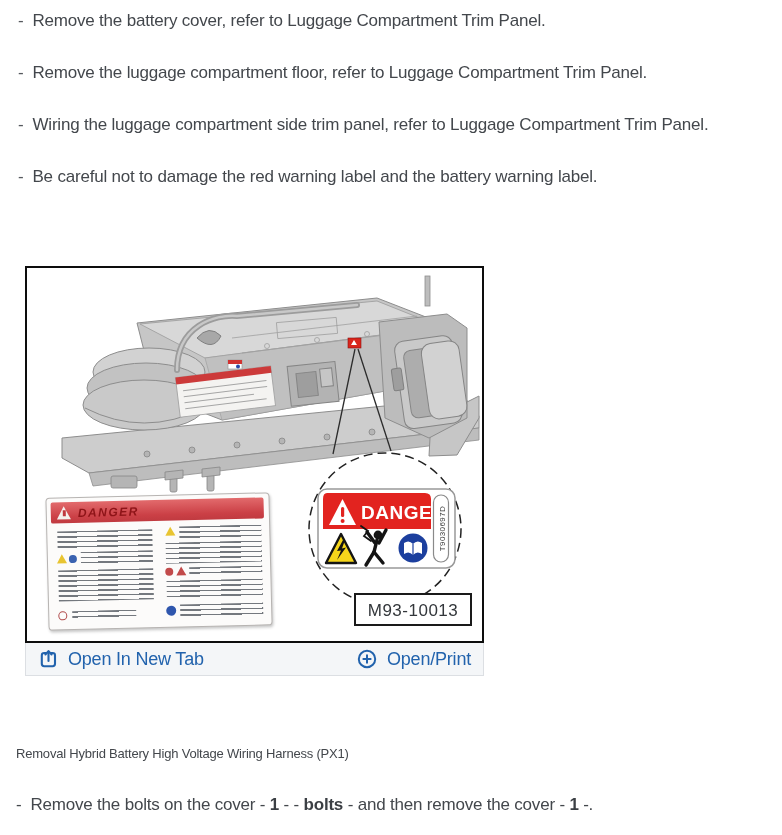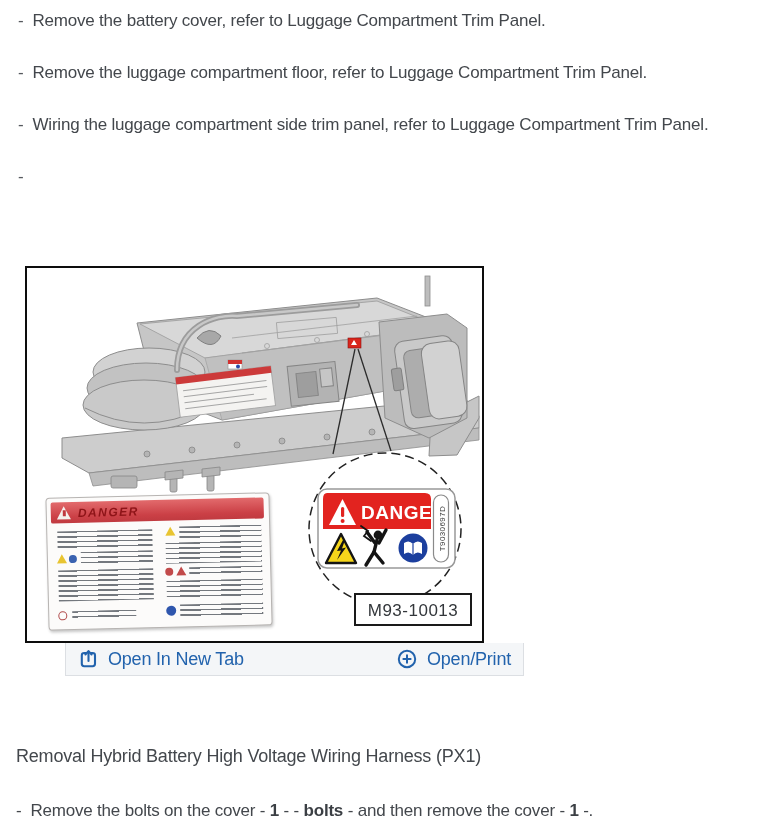--- a/index.html
+++ b/index.html
@@ -51,27 +51,26 @@
   .mk{position:absolute;}
   .mk-tri{width:0;height:0;border-left:5px solid transparent;
     border-right:5px solid transparent;border-bottom:9px solid #e8c431;}
   .mk-dot{border-radius:50%;}
   
   .fig-toolbar{
     width:459px;box-sizing:border-box;height:33px;
     background:#f4f6f8;border:1px solid #dcdfe3;border-top:none;
     display:flex;align-items:center;justify-content:space-between;
     padding:0 12px;
-    margin-left:40px;
   }
   .fig-link{display:flex;align-items:center;gap:9px;color:#2263ad;
     font-size:18px;letter-spacing:-0.2px;text-decoration:none;cursor:pointer;}
   .fig-link svg{display:block;}
   
-  .section-title{margin:70px 0 0 16px;font-size:18px;letter-spacing:-0.2px;}
+  .section-title{margin:70px 0 0 16px;font-size:13px;letter-spacing:-0.2px;}
   .final-step{margin:35px 0 0 16px;display:flex;gap:9px;
     font-size:17px;line-height:18px;letter-spacing:-0.2px;}
   .final-step b{color:#3b3f44;}
 </style>
 </head>
 <body>
 
 <main>
 
   <ul class="instructions">
@@ -82,20 +81,21 @@
     <li>
       <span class="dash">-</span>
       <span>Remove the luggage compartment floor, refer to Luggage Compartment Trim Panel.</span>
     </li>
     <li>
       <span class="dash">-</span>
       <span>Wiring the luggage compartment side trim panel, refer to Luggage Compartment Trim Panel.</span>
     </li>
     <li>
       <span class="dash">-</span>
+      <span>Be careful not to damage the red warning label and the battery warning label.</span>
     </li>
   </ul>
 
   <figure class="figure" style="margin-top:80px">
     <div class="fig-image">
 
       <svg class="art" width="455" height="373" viewBox="0 0 455 373">
 
         <polygon points="35,170 438,130 452,148 452,160 62,205 35,190" fill="#cdcdcd" stroke="#8d8d8d" stroke-width="1"></polygon>
         <polygon points="62,205 452,160 452,172 66,218" fill="#bdbdbd" stroke="#8d8d8d" stroke-width="0.8"></polygon>

